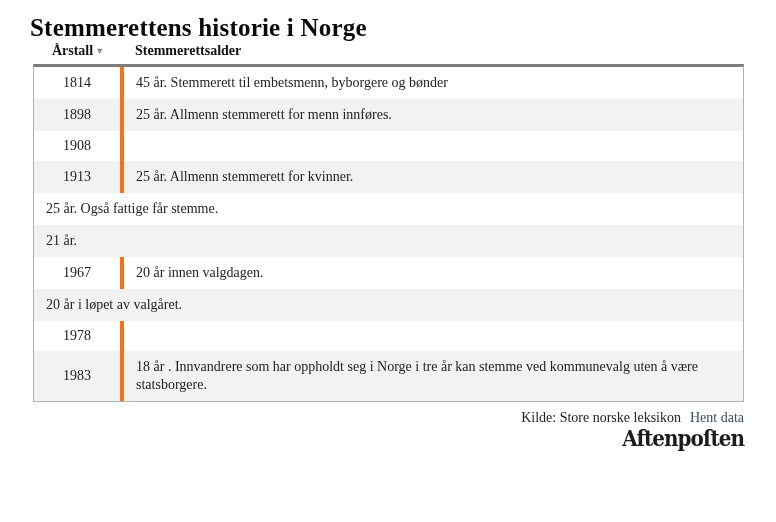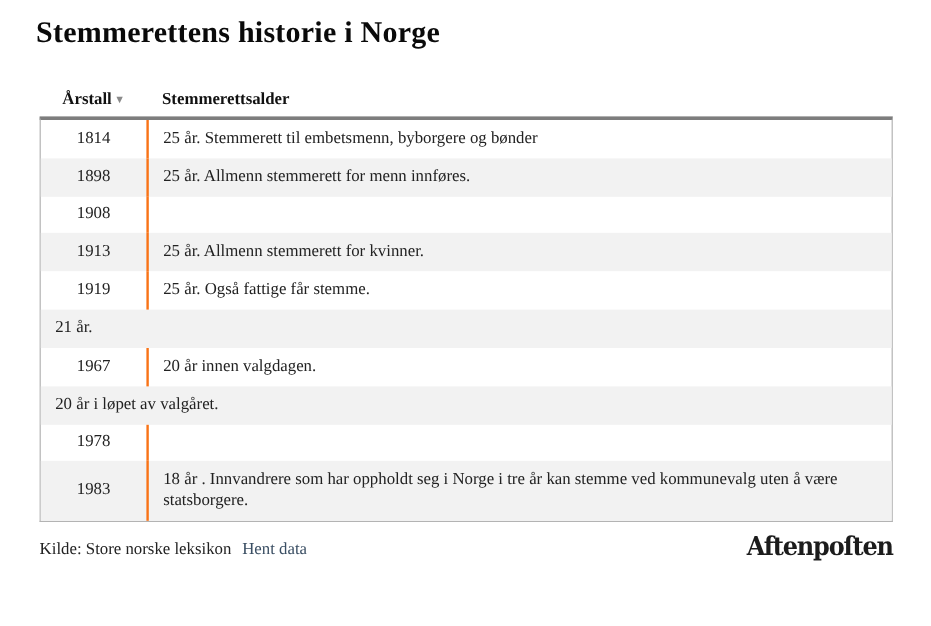--- a/index.html
+++ b/index.html
@@ -15,21 +15,21 @@
   h1.title {
     margin: 0 0 0 -3px;
     font-size: 25px;
     font-weight: bold;
     color: #0a0a0a;
     letter-spacing: 0.2px;
   }
 
   .thead {
     display: flex;
-    margin-top: 34px;
+    margin-top: 1px;
     margin-bottom: 5px;
     font-weight: bold;
     font-size: 14px;
     color: #111111;
   }
   .th-year {
     flex: 0 0 90px;
     text-align: center;
     cursor: pointer;
   }
@@ -45,44 +45,44 @@
     border: 1px solid #b3b3b3;
     border-top: 3px solid #7d7d7d;
     width: 711px;
     box-sizing: border-box;
     font-size: 14px;
   }
   .row { display: flex; }
   .row:nth-child(even) { background: #f2f2f2; }
   .cell-year {
     flex: 0 0 90px;
-    border-right: 2px solid #f97316;
+    border-right: 4px solid #f97316;
     display: flex;
     align-items: center;
     justify-content: center;
     padding: 7px 0;
     box-sizing: border-box;
     font-family: Liberation Serif, serif;
   }
   .cell-age {
     flex: 1;
     display: flex;
     align-items: center;
     padding: 7px 12px;
     line-height: 18px;
     box-sizing: border-box;
   }
 
   .footer {
     width: 711px;
     display: flex;
-    justify-content: space-between;
     align-items: flex-end;
     margin-top: 8px;
     font-size: 14px;
+    flex-direction: column;
   }
   .source { color: #222222; }
   .hent-link {
     color: #3a4e63;
     text-decoration: none;
     margin-left: 9px;
     cursor: pointer;
   }
   .brand {
     font-family: "DejaVu Serif", serif;
@@ -102,35 +102,34 @@
   <h1 class="title">Stemmerettens historie i Norge</h1>
 
   <div class="thead">
     <div class="th-year"><span>Årstall</span><span class="sort-icon">▼</span></div>
     <div class="th-age"><span>Stemmerettsalder</span></div>
   </div>
 
   <div class="tbl">
     <div class="row">
       <div class="cell-year">1814</div>
-      <div class="cell-age">25 år. Stemmerett til embetsmenn, byborgere og bønder</div>
+      <div class="cell-age">45 år. Stemmerett til embetsmenn, byborgere og bønder</div>
     </div>
     <div class="row">
       <div class="cell-year">1898</div>
       <div class="cell-age">25 år. Allmenn stemmerett for menn innføres.</div>
     </div>
     <div class="row">
       <div class="cell-year">1908</div>
     </div>
     <div class="row">
       <div class="cell-year">1913</div>
       <div class="cell-age">25 år. Allmenn stemmerett for kvinner.</div>
     </div>
     <div class="row">
-      <div class="cell-year">1919</div>
       <div class="cell-age">25 år. Også fattige får stemme.</div>
     </div>
     <div class="row">
       <div class="cell-age">21 år.</div>
     </div>
     <div class="row">
       <div class="cell-year">1967</div>
       <div class="cell-age">20 år innen valgdagen.</div>
     </div>
     <div class="row">

